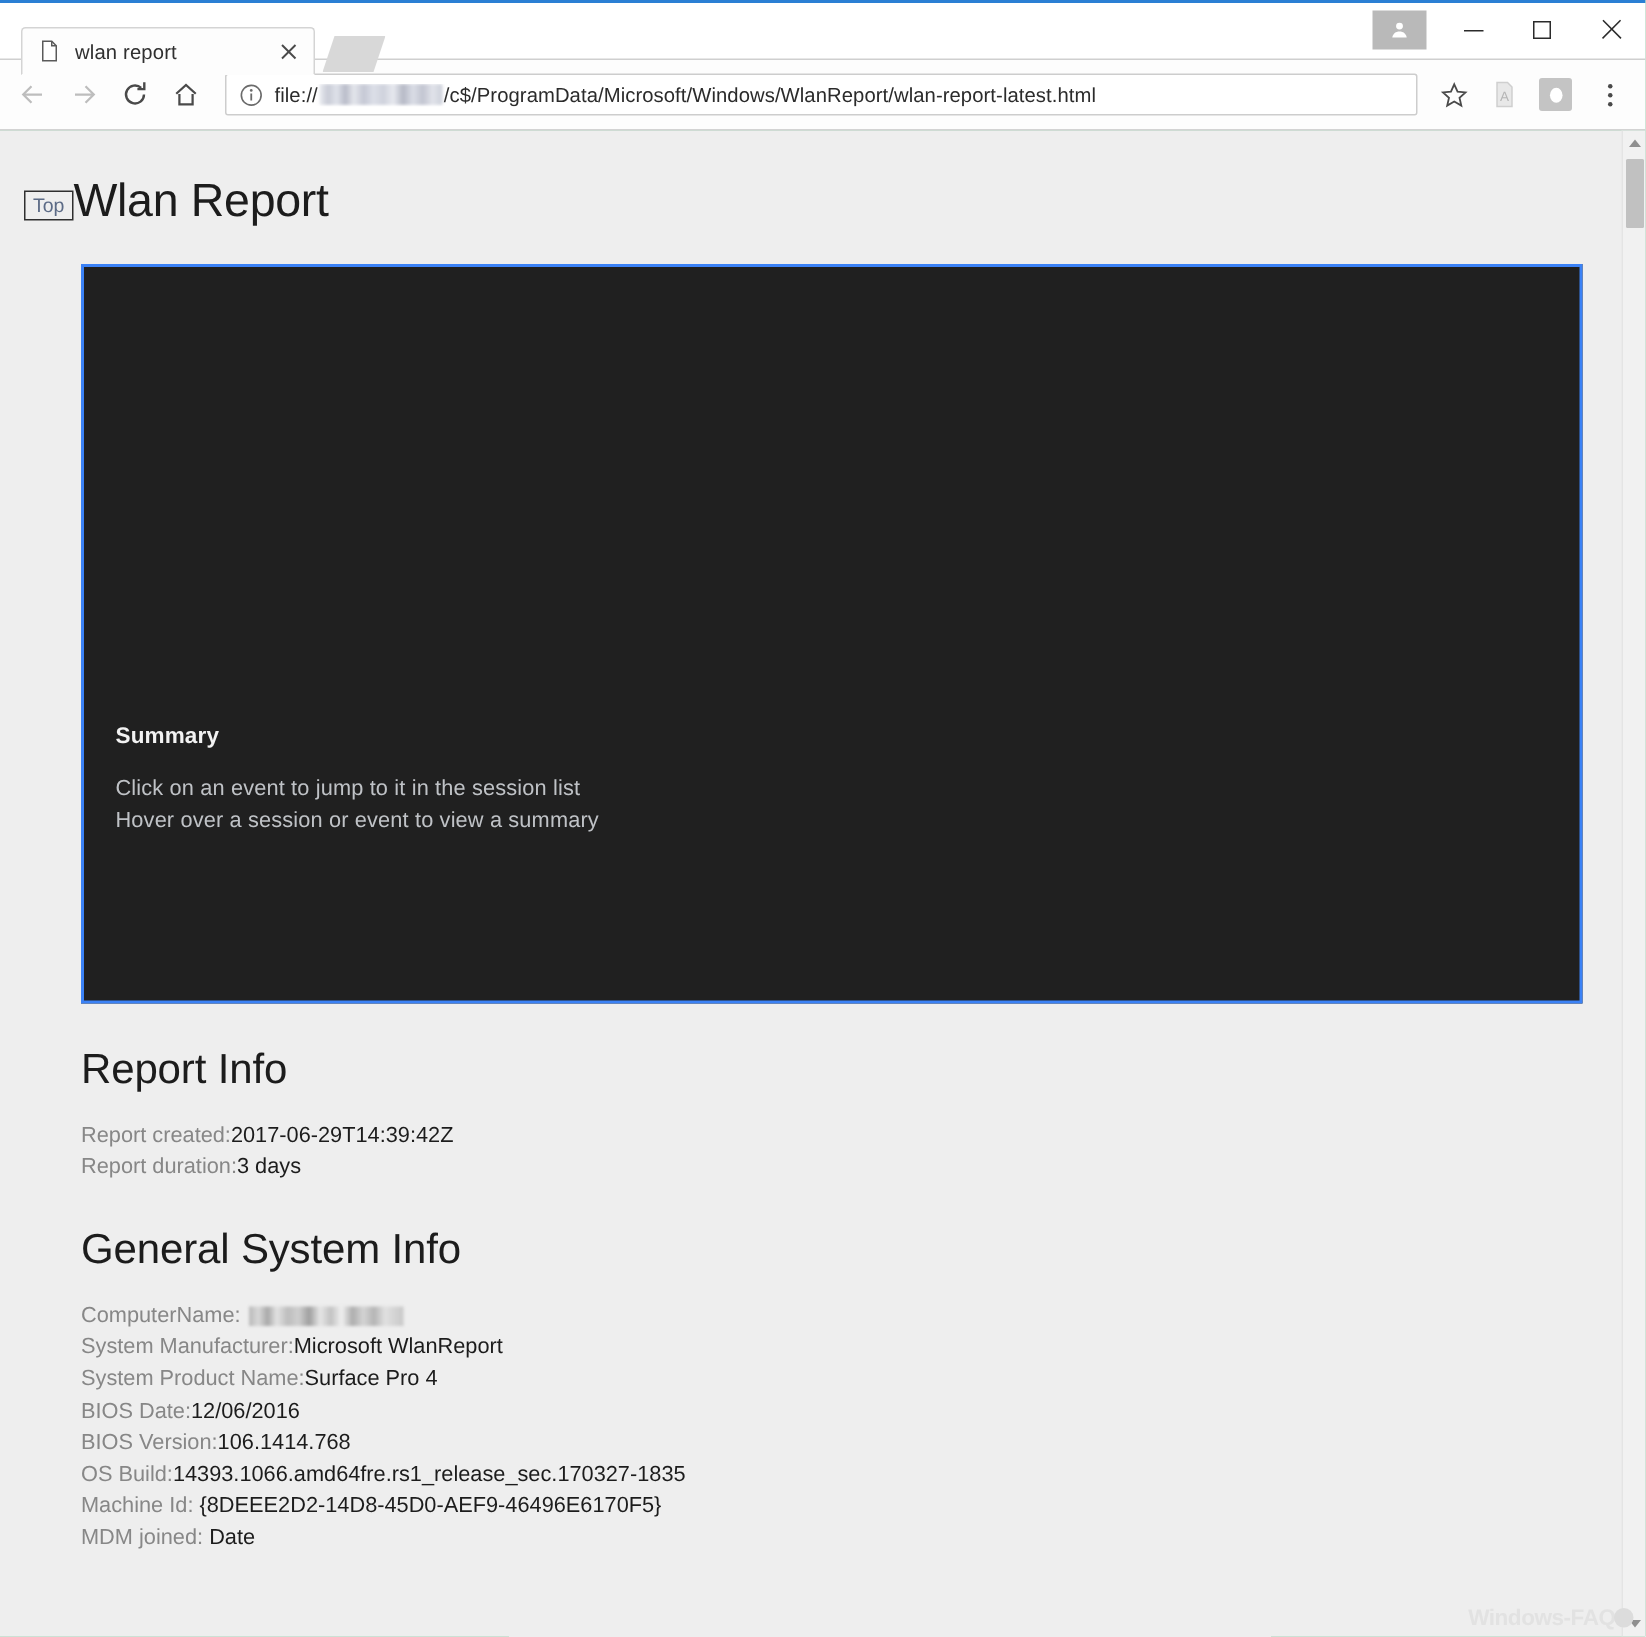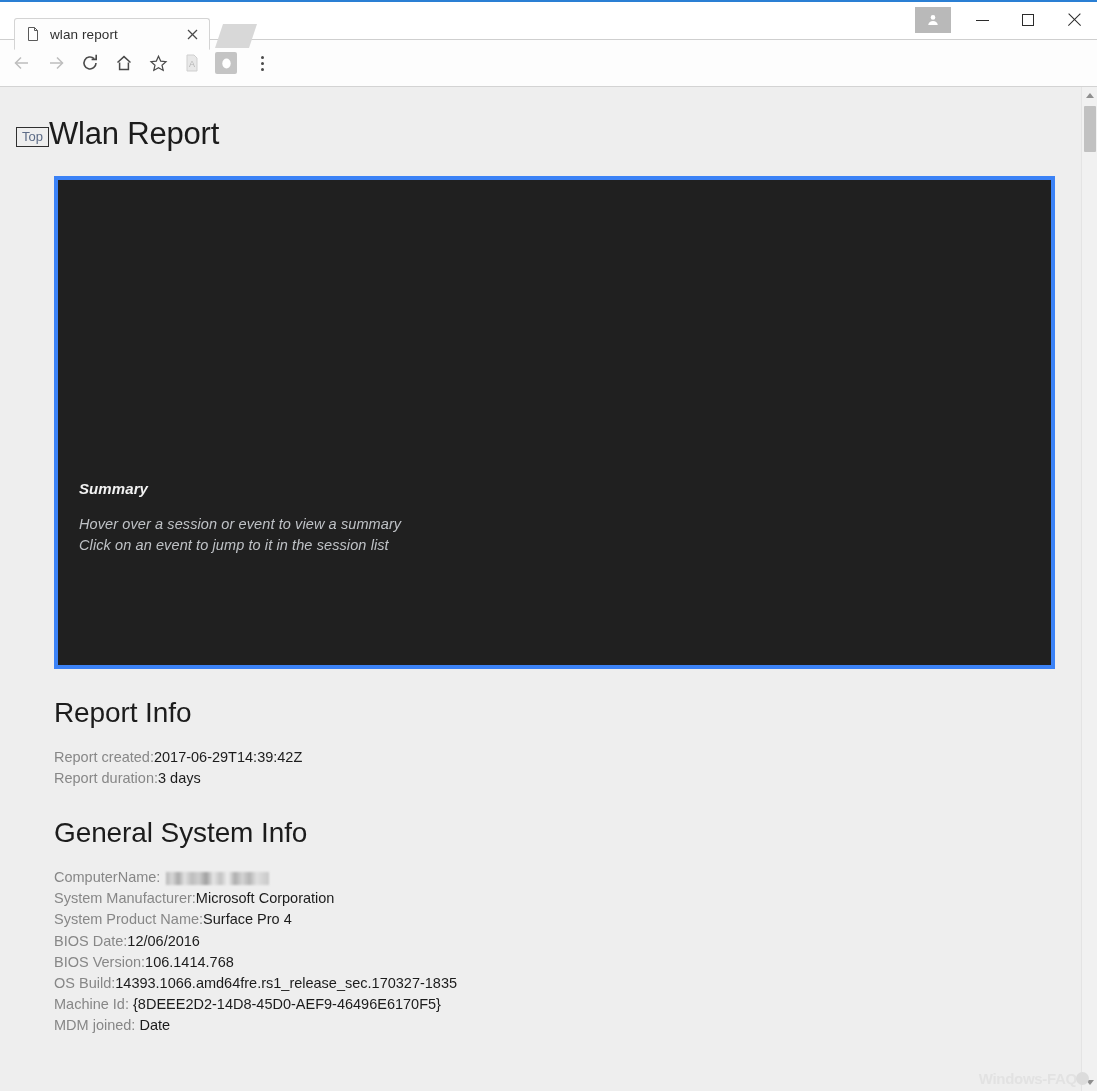--- a/index.html
+++ b/index.html
@@ -181,23 +181,22 @@
     font-size: 31px; font-weight: 400; color: #1c1c1c;
     margin: 0; padding: 0;
     line-height: 1.25;
     letter-spacing: -.2px;
   }
 
   .summary-box {
     margin: 22px 0 0 40px;
     width: 1001px; height: 493px;
     background: #202020;
-    border: 4px solid #3b82f6;
+    border: 2px solid #3b82f6;
     position: relative;
-    font-style: italic;
   }
   .summary-inner {
     position: absolute; left: 21px; bottom: 108px;
   }
   .summary-title {
     color: #f2f2f2; font-size: 15px; font-weight: 600;
     margin-bottom: 17px; letter-spacing: .1px;
   }
   .summary-line {
     color: #bfc2c6; font-size: 14.5px; line-height: 1.48;
@@ -336,20 +335,34 @@
       </svg>
     </div>
 
     <div class="navbtn">
       <svg width="20" height="20" viewBox="0 0 20 20">
         <path d="M3.5 9.5 10 3.6l6.5 5.9" fill="none" stroke="#4a4a4a" stroke-width="1.5"></path>
         <path d="M5.6 9.6v7h8.8v-7" fill="none" stroke="#4a4a4a" stroke-width="1.5"></path>
       </svg>
     </div>
 
+    <div class="omnibox">
+      <span class="omni-info">
+        <svg width="17" height="17" viewBox="0 0 17 17">
+          <circle cx="8.5" cy="8.5" r="6.6" fill="none" stroke="#6b6b6b" stroke-width="1.1"></circle>
+          <circle cx="8.5" cy="5.3" r=".9" fill="#6b6b6b"></circle>
+          <line x1="8.5" y1="7.4" x2="8.5" y2="12" stroke="#6b6b6b" stroke-width="1.2"></line>
+        </svg>
+      </span>
+      <span class="omni-text">
+        <span>file://</span>
+          <span class="redacted-url"></span>
+          <span>/c$/ProgramData/Microsoft/Windows/WlanReport/wlan-report-latest.html</span>
+      </span>
+    </div>
 
     <div class="star-btn">
       <svg width="19" height="19" viewBox="0 0 19 19">
         <polygon points="9.5,2.2 11.7,7.1 17,7.6 13,11.2 14.2,16.4 9.5,13.7 4.8,16.4 6,11.2 2,7.6 7.3,7.1" fill="none" stroke="#4a4a4a" stroke-width="1.2"></polygon>
       </svg>
     </div>
 
     <div class="ext-btn">
       <svg width="20" height="20" viewBox="0 0 20 20">
         <path d="M5 2h7l3 3v13H5z" fill="#e8e8e8" stroke="#cfcfcf" stroke-width="1"></path>
@@ -377,42 +390,42 @@
     <div class="page">
 
       <div class="page-head">
         <span class="top-link">Top</span>
         <h1 class="page-title">Wlan Report</h1>
       </div>
 
       <div class="summary-box">
         <div class="summary-inner">
           <div class="summary-title">Summary</div>
+          <div class="summary-line">Click on an event to jump to it in the session list</div>
           <div class="summary-line">Hover over a session or event to view a summary</div>
-          <div class="summary-line">Click on an event to jump to it in the session list</div>
         </div>
       </div>
 
       <h2 class="section-title">Report Info</h2>
       <div class="kv-block">
         <div class="kv-row">
           <span class="kv-key">Report created:</span><span class="kv-val">2017-06-29T14:39:42Z</span>
         </div>
         <div class="kv-row">
           <span class="kv-key">Report duration:</span><span class="kv-val">3 days</span>
         </div>
       </div>
 
       <h2 class="section-title">General System Info</h2>
       <div class="kv-block">
         <div class="kv-row">
           <span class="kv-key">ComputerName: </span><span class="redacted-name"></span>
         </div>
         <div class="kv-row">
-          <span class="kv-key">System Manufacturer:</span><span class="kv-val">Microsoft Corporation</span>
+          <span class="kv-key">System Manufacturer:</span><span class="kv-val">Microsoft WlanReport</span>
         </div>
         <div class="kv-row">
           <span class="kv-key">System Product Name:</span><span class="kv-val">Surface Pro 4</span>
         </div>
         <div class="kv-row">
           <span class="kv-key">BIOS Date:</span><span class="kv-val">12/06/2016</span>
         </div>
         <div class="kv-row">
           <span class="kv-key">BIOS Version:</span><span class="kv-val">106.1414.768</span>
         </div>

